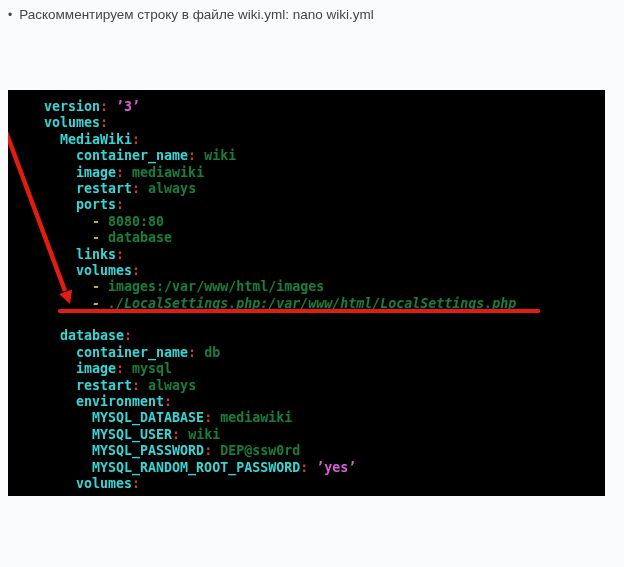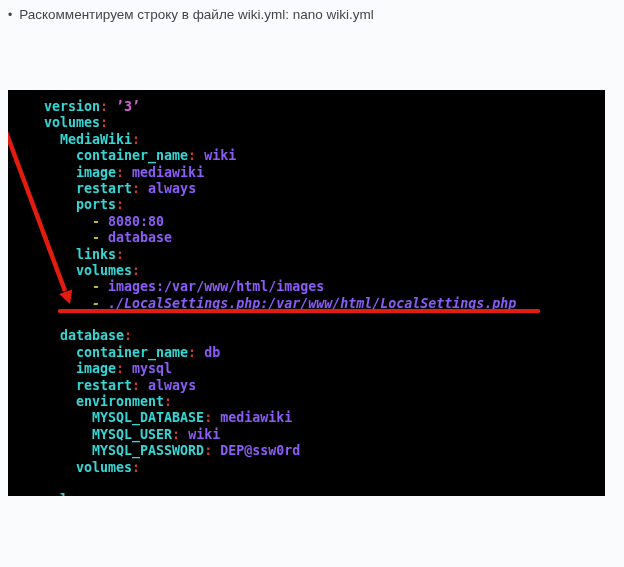--- a/index.html
+++ b/index.html
@@ -28,21 +28,21 @@
     position:absolute; left:0; top:0;
     padding:9px 0 0 36px;
     font-family:"DejaVu Sans Mono","Liberation Mono",monospace;
     font-weight:bold;
     font-size:13.3px;
   }
   .code-line { height:16.4px; line-height:16.4px; white-space:pre; }
   .code-line.italic { font-style:italic; }
   .tok-k { color:#35d6d6; }
   .tok-p { color:#cf3b34; }
-  .tok-t { color:#8b5cf6; }
+  .tok-t { color:#15803d; }
   .tok-s { color:#d45fd4; }
   .tok-d { color:#b9b92f; }
 
   .annotation-svg {
     position:absolute; left:0; top:0;
     width:597px; height:505px;
     pointer-events:none;
   }
 
   .cursor-artifact {
@@ -91,20 +91,21 @@
       <div class="code-line italic"><span class="tok-t">      </span><span class="tok-d">-</span><span class="tok-t"> ./LocalSettings.php:/var/www/html/LocalSettings.php</span></div>
       <div class="code-line">&nbsp;</div>
       <div class="code-line"><span class="tok-t">  </span><span class="tok-k">database</span><span class="tok-p">:</span></div>
       <div class="code-line"><span class="tok-t">    </span><span class="tok-k">container_name</span><span class="tok-p">:</span><span class="tok-t"> db</span></div>
       <div class="code-line"><span class="tok-t">    </span><span class="tok-k">image</span><span class="tok-p">:</span><span class="tok-t"> mysql</span></div>
       <div class="code-line"><span class="tok-t">    </span><span class="tok-k">restart</span><span class="tok-p">:</span><span class="tok-t"> always</span></div>
       <div class="code-line"><span class="tok-t">    </span><span class="tok-k">environment</span><span class="tok-p">:</span></div>
       <div class="code-line"><span class="tok-t">      </span><span class="tok-k">MYSQL_DATABASE</span><span class="tok-p">:</span><span class="tok-t"> mediawiki</span></div>
       <div class="code-line"><span class="tok-t">      </span><span class="tok-k">MYSQL_USER</span><span class="tok-p">:</span><span class="tok-t"> wiki</span></div>
       <div class="code-line"><span class="tok-t">      </span><span class="tok-k">MYSQL_PASSWORD</span><span class="tok-p">:</span><span class="tok-t"> DEP@ssw0rd</span></div>
+      <div class="code-line"><span class="tok-t">      </span><span class="tok-k">MYSQL_RANDOM_ROOT_PASSWORD</span><span class="tok-p">:</span><span class="tok-t"> </span><span class="tok-s">’yes’</span></div>
       <div class="code-line"><span class="tok-t">    </span><span class="tok-k">volumes</span><span class="tok-p">:</span></div>
       <div class="code-line">&nbsp;</div>
       <div class="code-line"><span class="tok-k">volumes</span><span class="tok-p">:</span></div>
       <div class="code-line"><span class="tok-t">  </span><span class="tok-k">dbvolume</span><span class="tok-p">:</span></div>
       <div class="code-line"><span class="tok-t">    </span><span class="tok-k">external</span><span class="tok-p">:</span><span class="tok-t"> </span><span class="tok-s">true</span></div>
     </div>
 
   <svg class="annotation-svg" viewBox="0 0 597 505" xmlns="http://www.w3.org/2000/svg">
     <line x1="-2" y1="42" x2="57" y2="201" stroke="#e41c10" stroke-width="4.5"></line>
     <polygon points="62,214 51.2,204 64.2,199.4" fill="#e41c10"></polygon>

